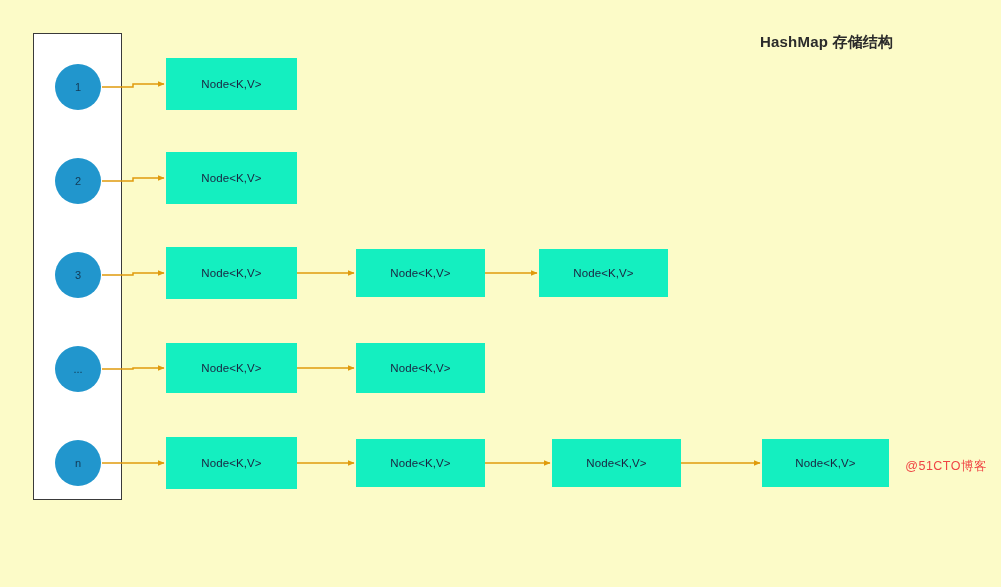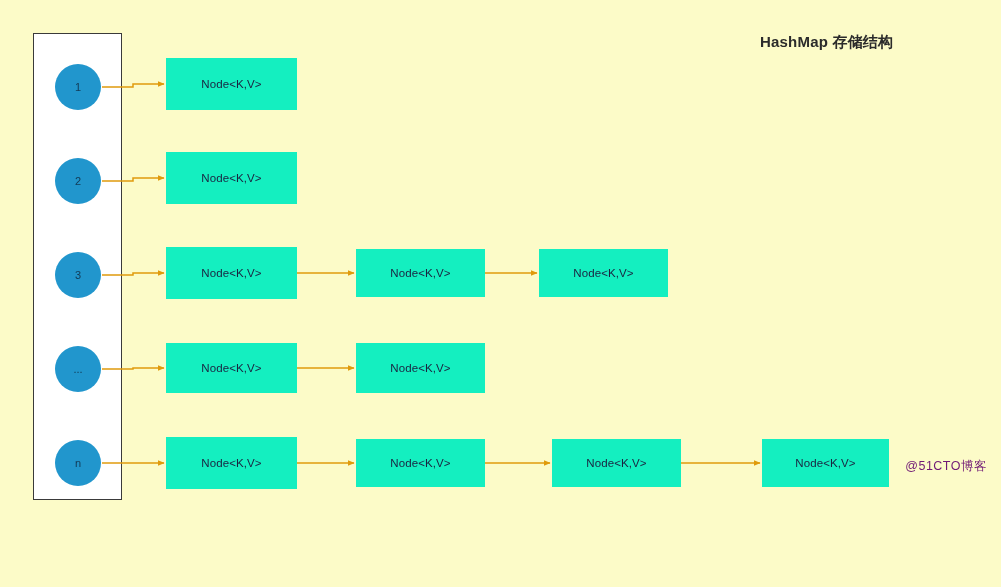--- a/index.html
+++ b/index.html
@@ -63,21 +63,21 @@
     justify-content: center;
     white-space: nowrap;
     letter-spacing: 0.1px;
     text-align: center;
   }
   .watermark {
     position: absolute;
     right: 14px;
     bottom: 10px;
     font-size: 12.5px;
-    color: #701a75;
+    color: #ef4444;
     letter-spacing: 0.5px;
     white-space: nowrap;
   }
   svg.arrow-layer {
     position: absolute;
     left: 0;
     top: 0;
     width: 1001px;
     height: 587px;
     pointer-events: none;

